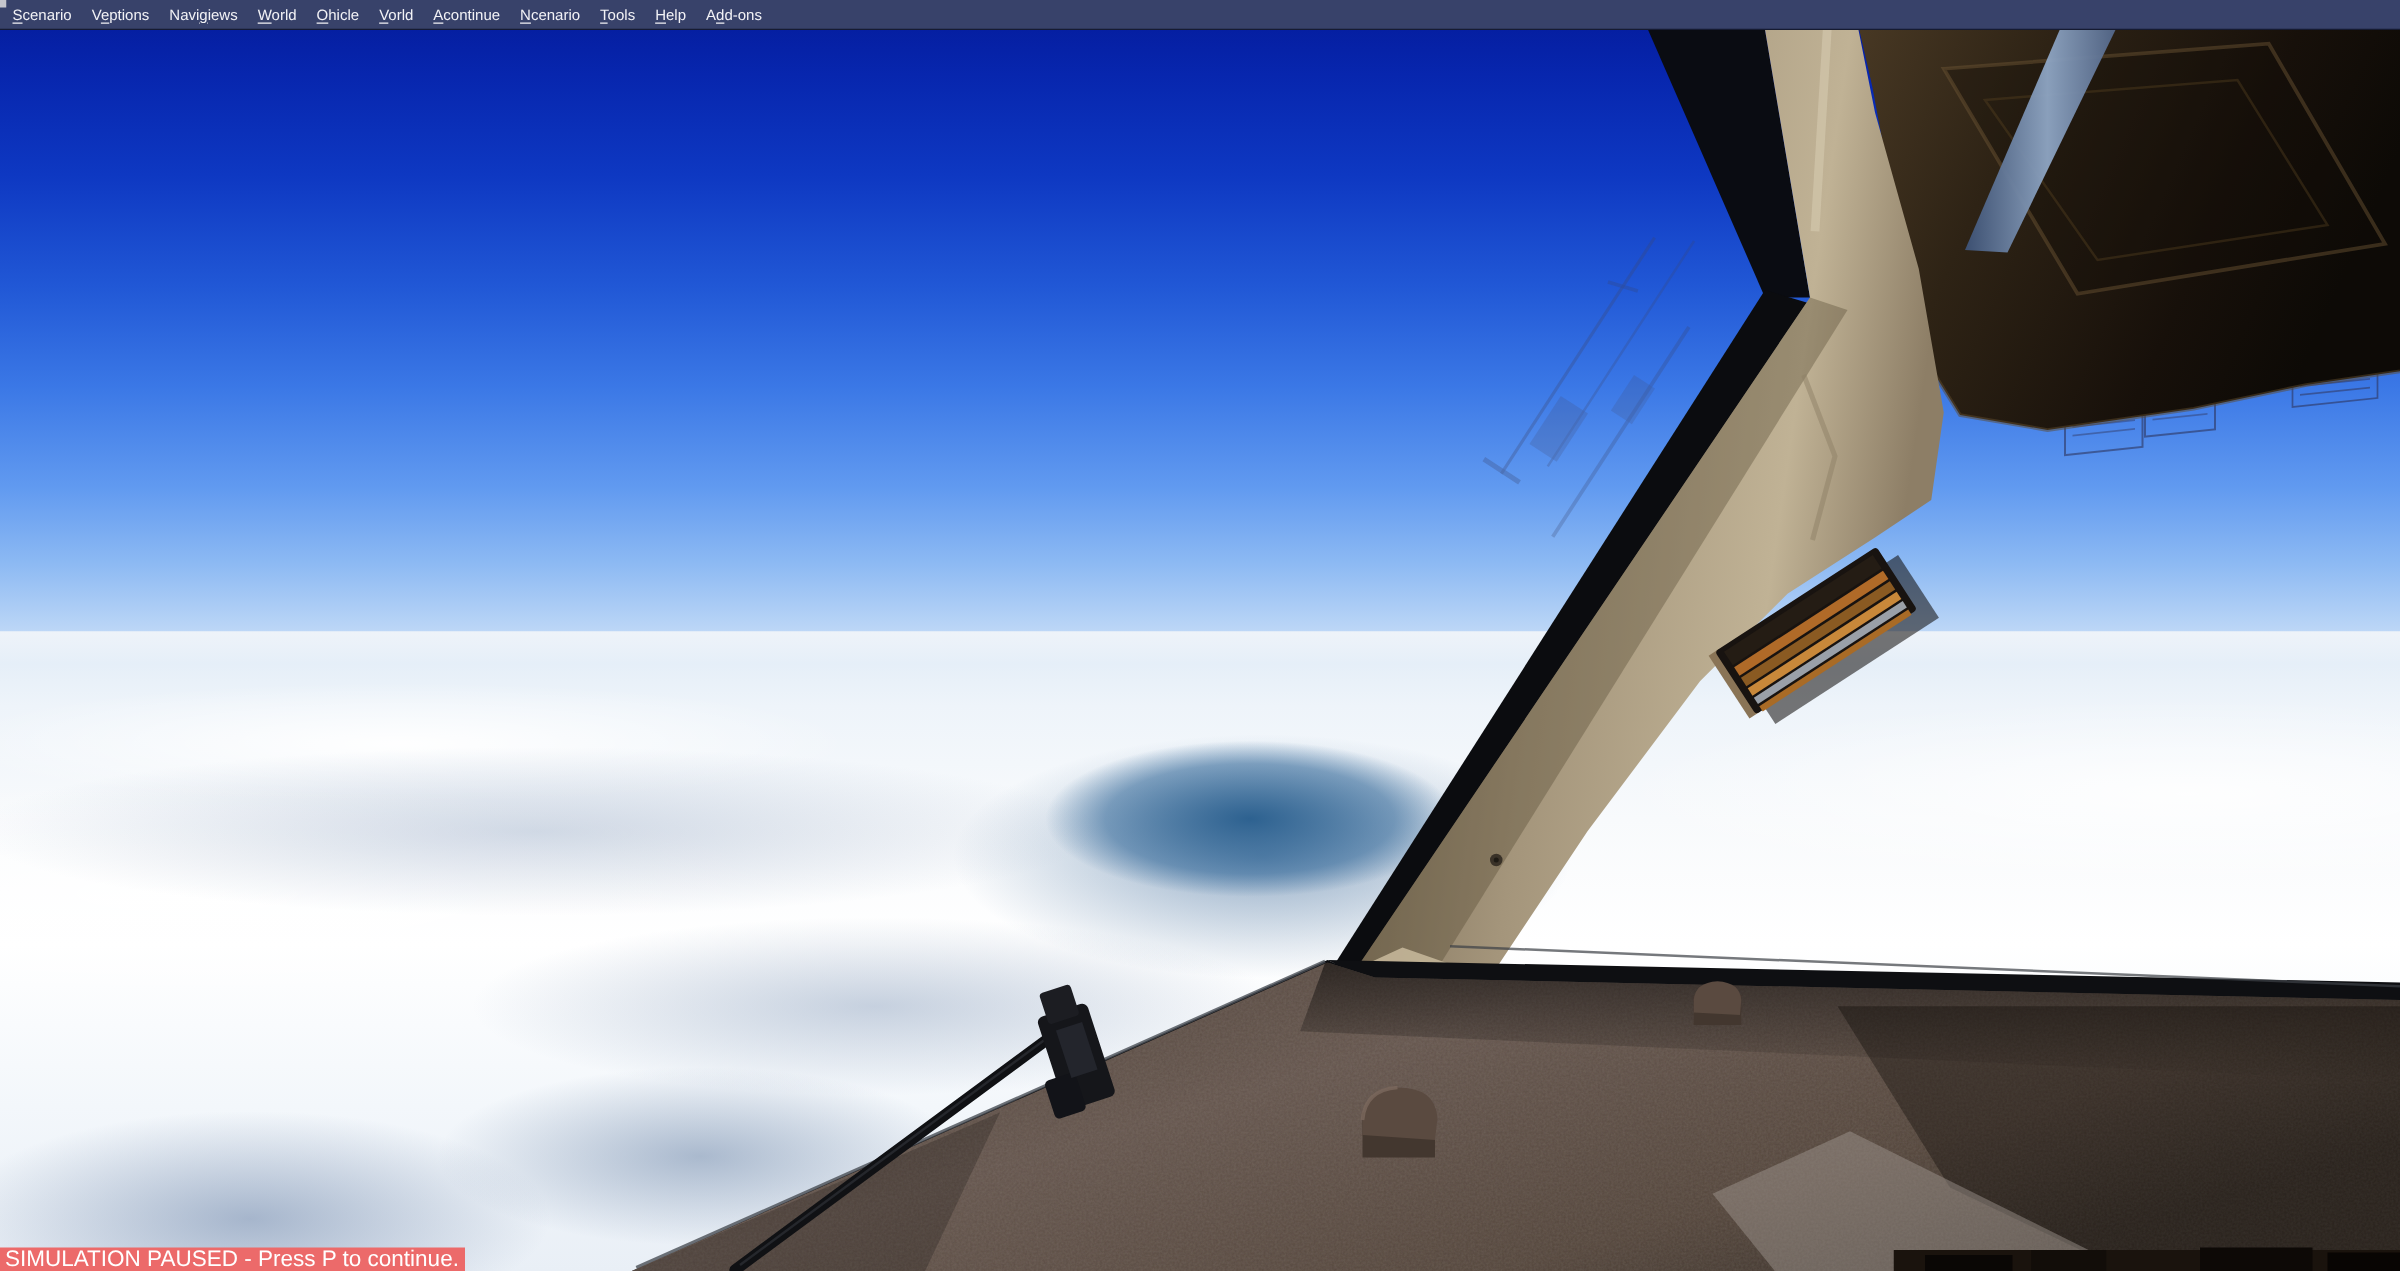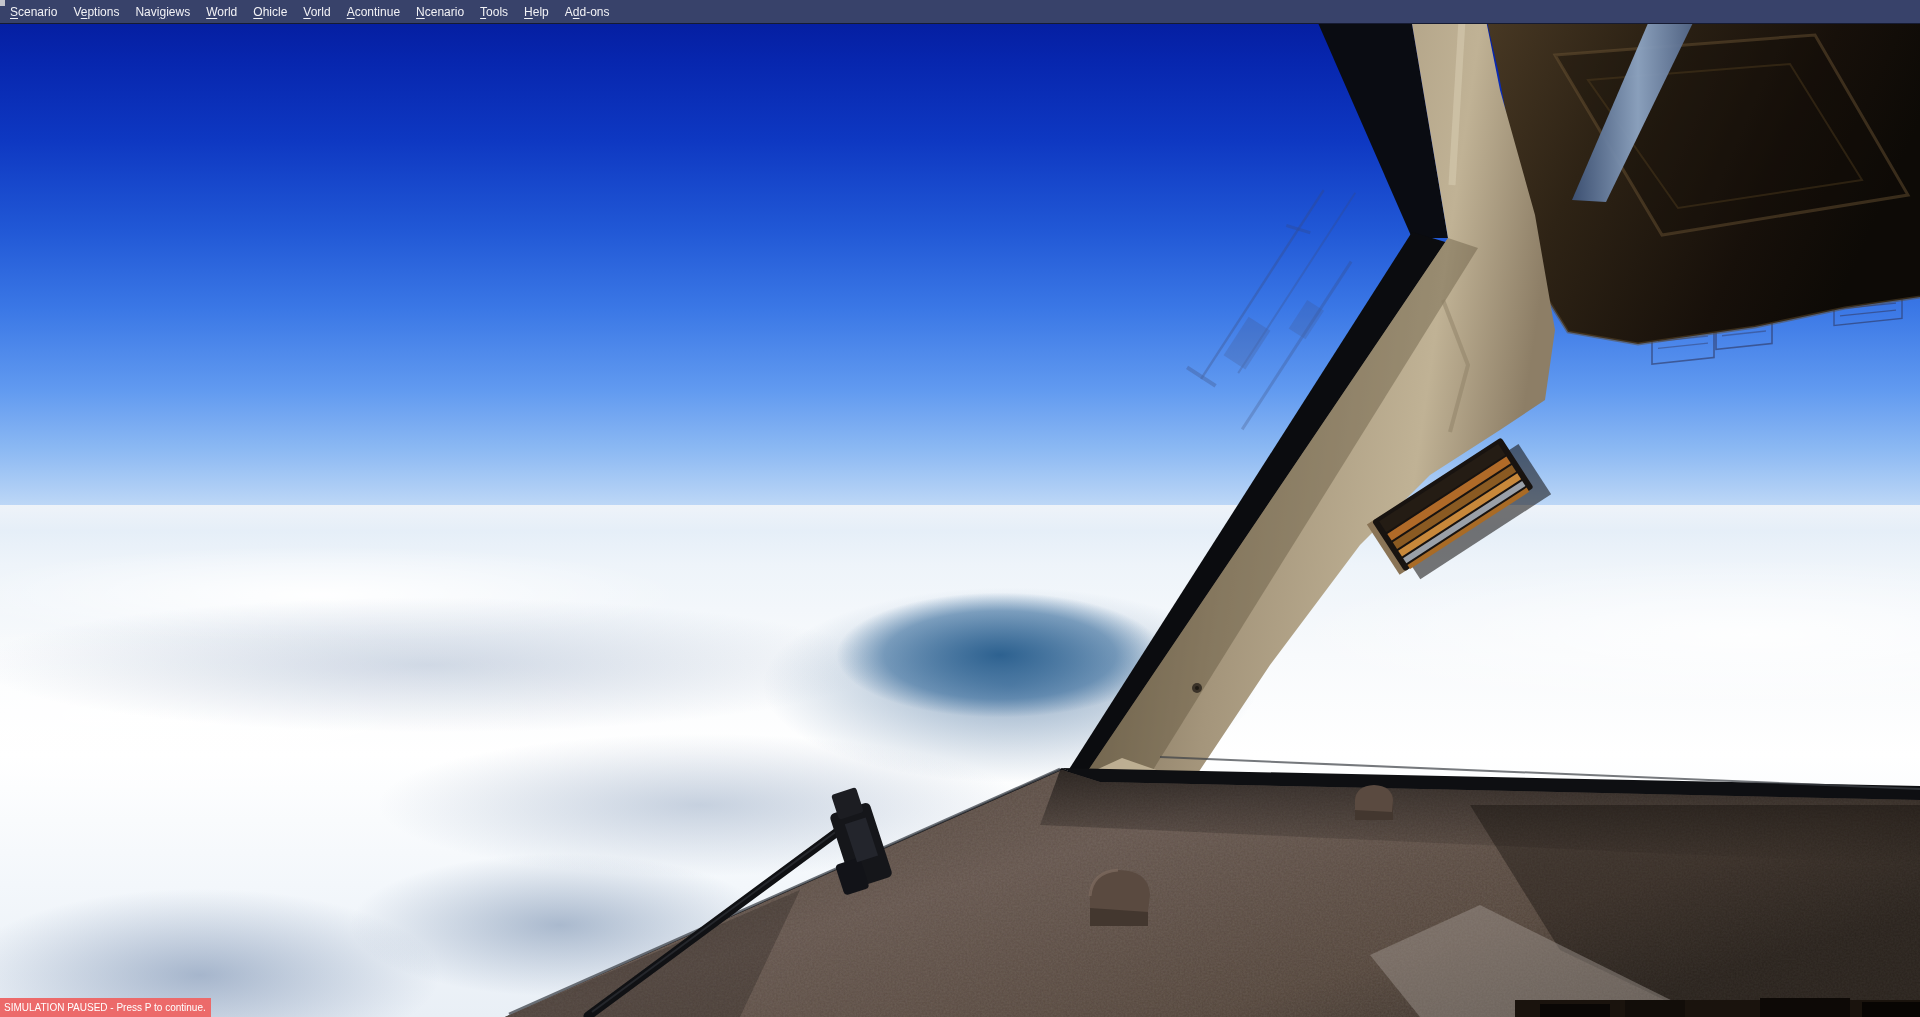--- a/index.html
+++ b/index.html
@@ -43,21 +43,21 @@
   #menubar{position:absolute;left:0;top:0;width:1920px;height:24px;z-index:6;
     background:var(--menubar-bg);border-bottom:1px solid rgba(16,20,40,0.85);
     display:flex;align-items:center;}
   #menu-items{display:flex;align-items:center;gap:16px;padding-left:10px;height:100%;}
   .menu-item{color:var(--menubar-text);font-size:12px;line-height:24px;white-space:nowrap;cursor:default;}
   .menu-item .accel{text-decoration:underline;text-underline-offset:2px;}
 
   
   #paused-banner{position:absolute;left:0;top:998px;height:19px;z-index:5;
     background:var(--paused-bg);color:var(--paused-text);
-    font-size:10px;line-height:19px;padding:0 5px 0 4px;white-space:nowrap;}
+    font-size:18px;line-height:19px;padding:0 5px 0 4px;white-space:nowrap;}
 
   
   #cursor-artifact{position:absolute;left:0;top:0;width:5px;height:6px;
     background:#d4d4d8;opacity:.9;z-index:7;}
 </style>
 </head>
 <body>
 
 <div id="stage">
 

